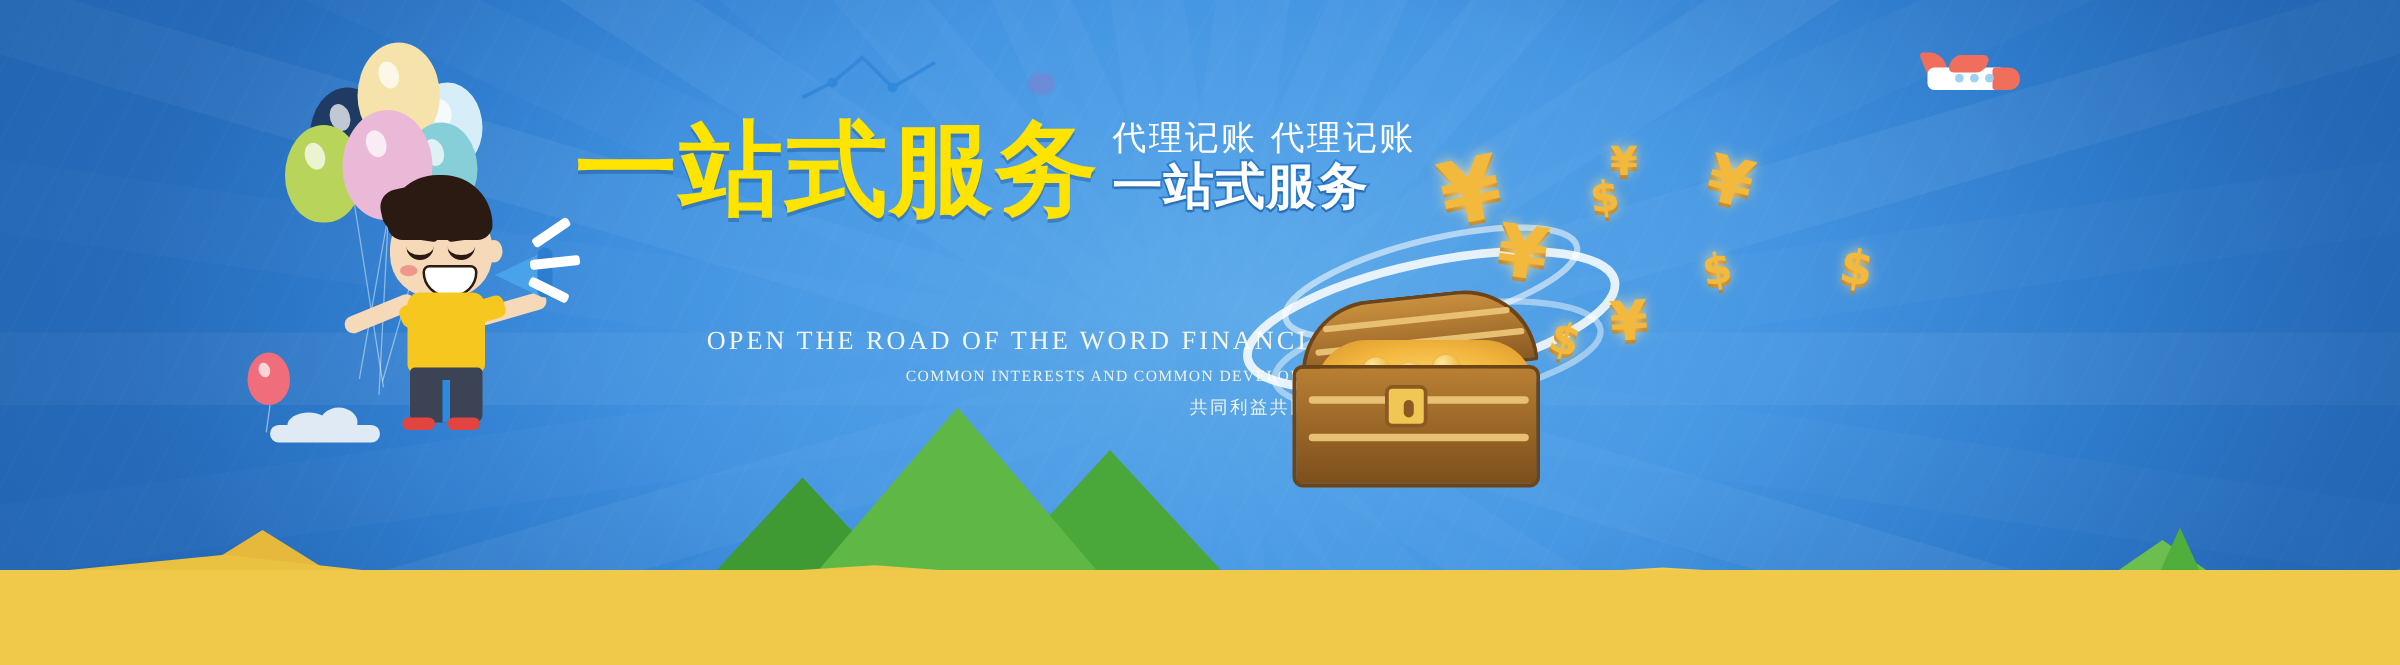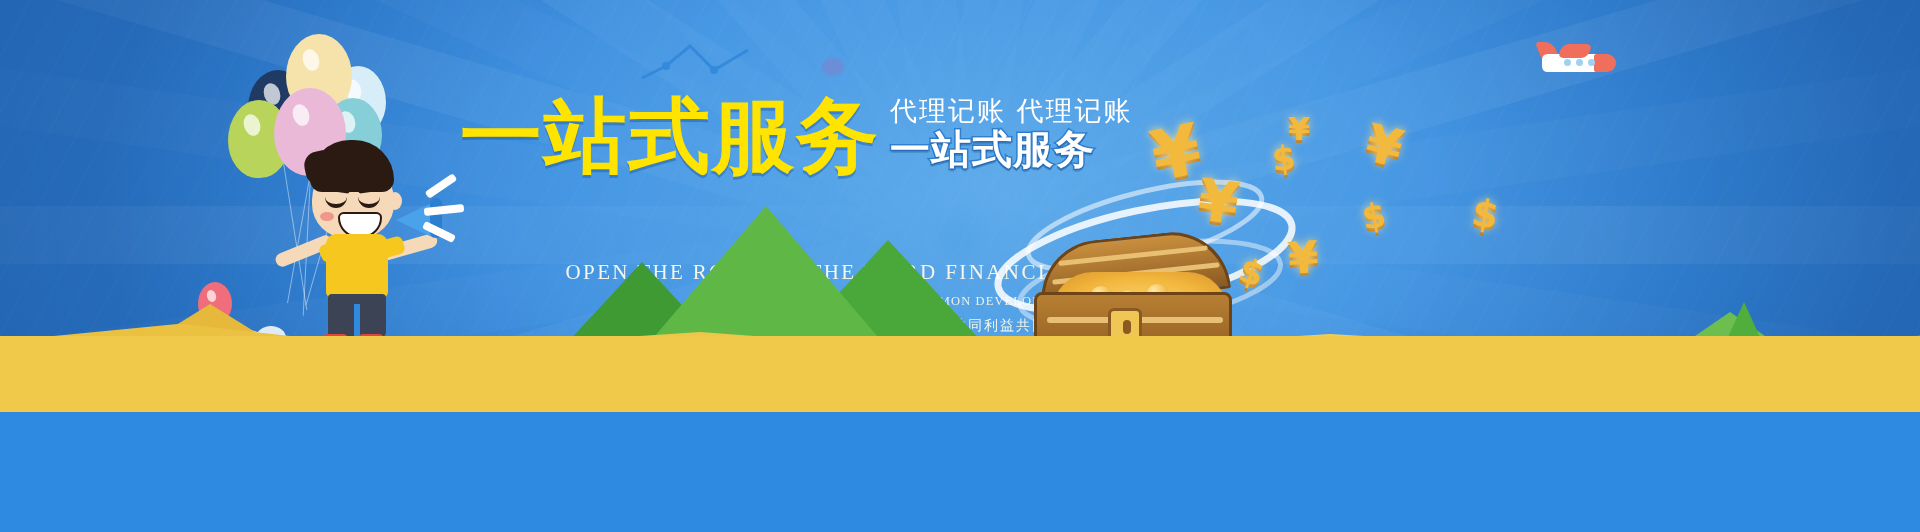--- a/index.html
+++ b/index.html
@@ -1,20 +1,20 @@
 <!DOCTYPE html>
 <html><head>
 <meta charset="utf-8">
 <style>
   * { margin:0; padding:0; box-sizing:border-box; }
   html,body { width:1920px; height:532px; overflow:hidden; background:#2e8ae0; }
   body { font-family:"Liberation Sans", sans-serif; }
 
   .banner {
-    position:relative; width:1920px; height:412px; overflow:hidden;
+    position:relative; width:1920px; height:532px; overflow:hidden;
     background:
       radial-gradient(ellipse 900px 520px at 52% 46%, #5ba9ea 0%, #4698e4 42%, #3282d6 78%, #2a75c9 100%);
     text-decoration: underline;
   }
 
   
   .rays { position:absolute; inset:-40%; pointer-events:none; opacity:.30; }
   .ray {
     position:absolute; left:50%; top:50%; width:1400px; height:58px;
     transform-origin:0 50%;

